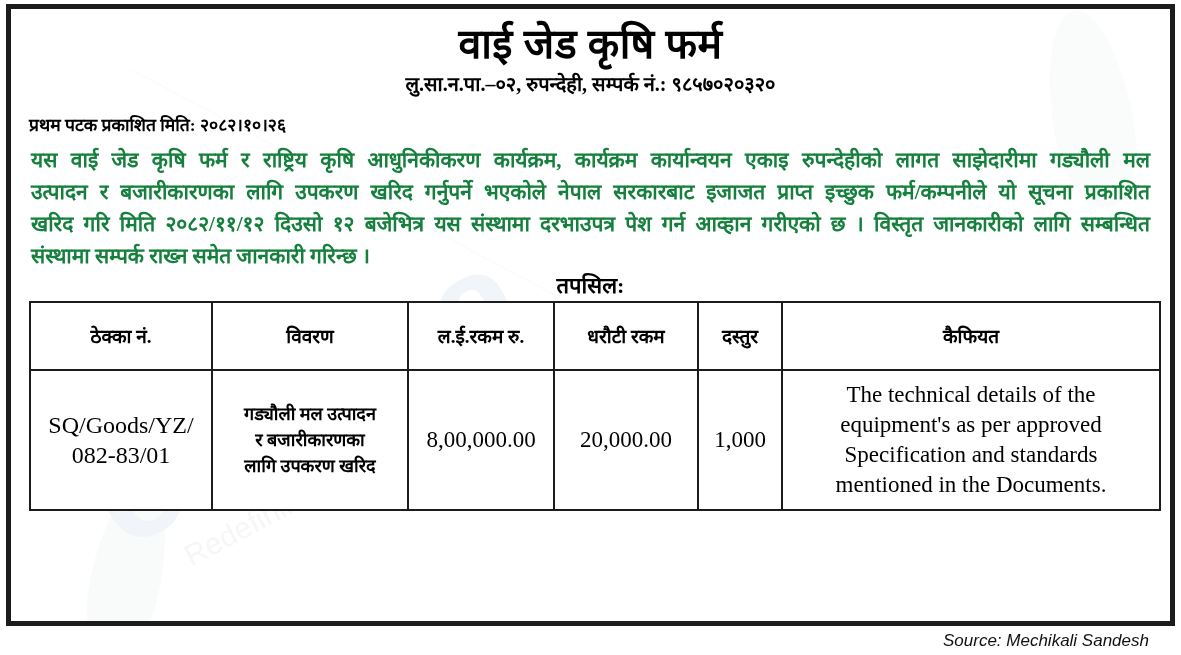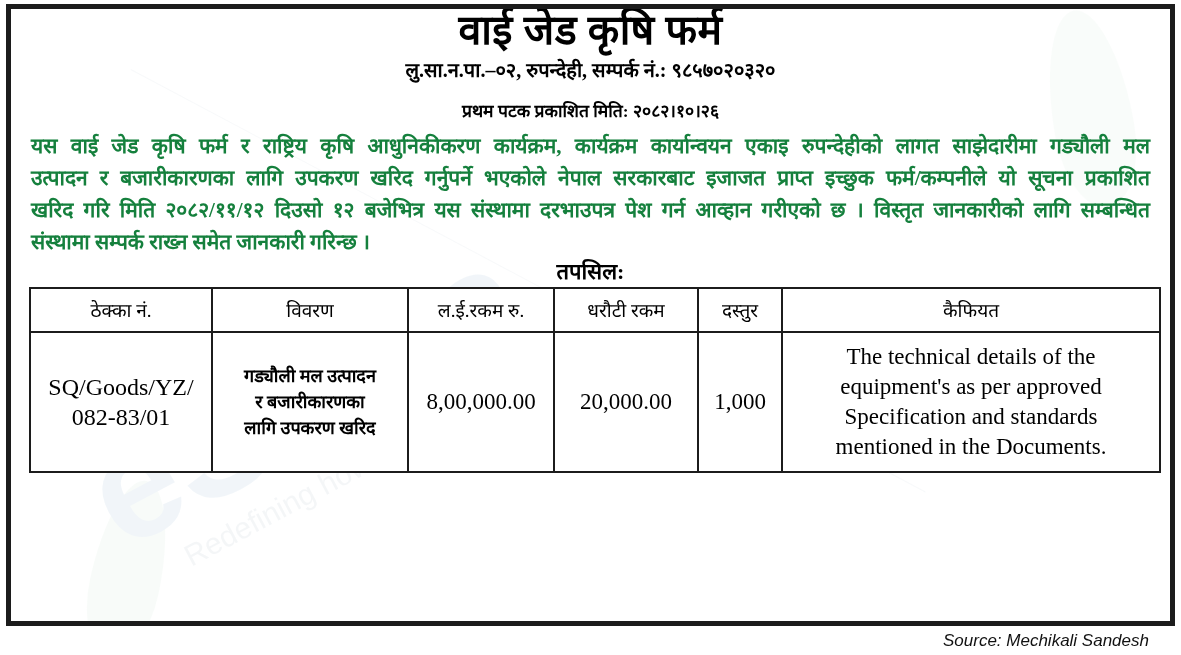--- a/index.html
+++ b/index.html
@@ -87,20 +87,21 @@
   }
 
   #content { position: relative; z-index: 1; }
 
   
   .org-title {
     text-align: center;
     font-size: 41px;
     font-weight: bold;
     line-height: 1.05;
+    padding-top: 14px;
     letter-spacing: 0.5px;
     color: #000;
   }
   .org-address {
     text-align: center;
     font-size: 20px;
     font-weight: bold;
     margin-top: 4px;
     color: #000;
   }
@@ -117,21 +118,21 @@
     font-size: 31px;
     font-weight: bold;
     padding: 11px 30px 13px 30px;
     letter-spacing: 0.5px;
     line-height: 1.1;
     white-space: nowrap;
   }
 
   
   .publish-date {
-    text-align: center;
+    text-align: left;
     font-size: 17.5px;
     font-weight: bold;
     margin-top: 15px;
     color: #000;
   }
 
   
   .body-text {
     margin-top: 9px;
     font-size: 21px;
@@ -167,22 +168,22 @@
   }
   table.notice-table td, table.notice-table th {
     border: 2px solid #1c1c1c;
     text-align: center;
     vertical-align: middle;
     color: #000;
     padding: 3px 4px;
   }
   table.notice-table thead th {
     font-size: 19px;
-    font-weight: normal;
-    height: 44px;
+    font-weight: bold;
+    height: 68px;
   }
   .col-contract { width: 182px; }
   .col-desc     { width: 196px; }
   .col-lei      { width: 146px; }
   .col-dharauti { width: 144px; }
   .col-dastur   { width: 84px; }
   .col-kaifiyat { width: 378px; }
 
   td.cell-contract {
     font-size: 24px;

